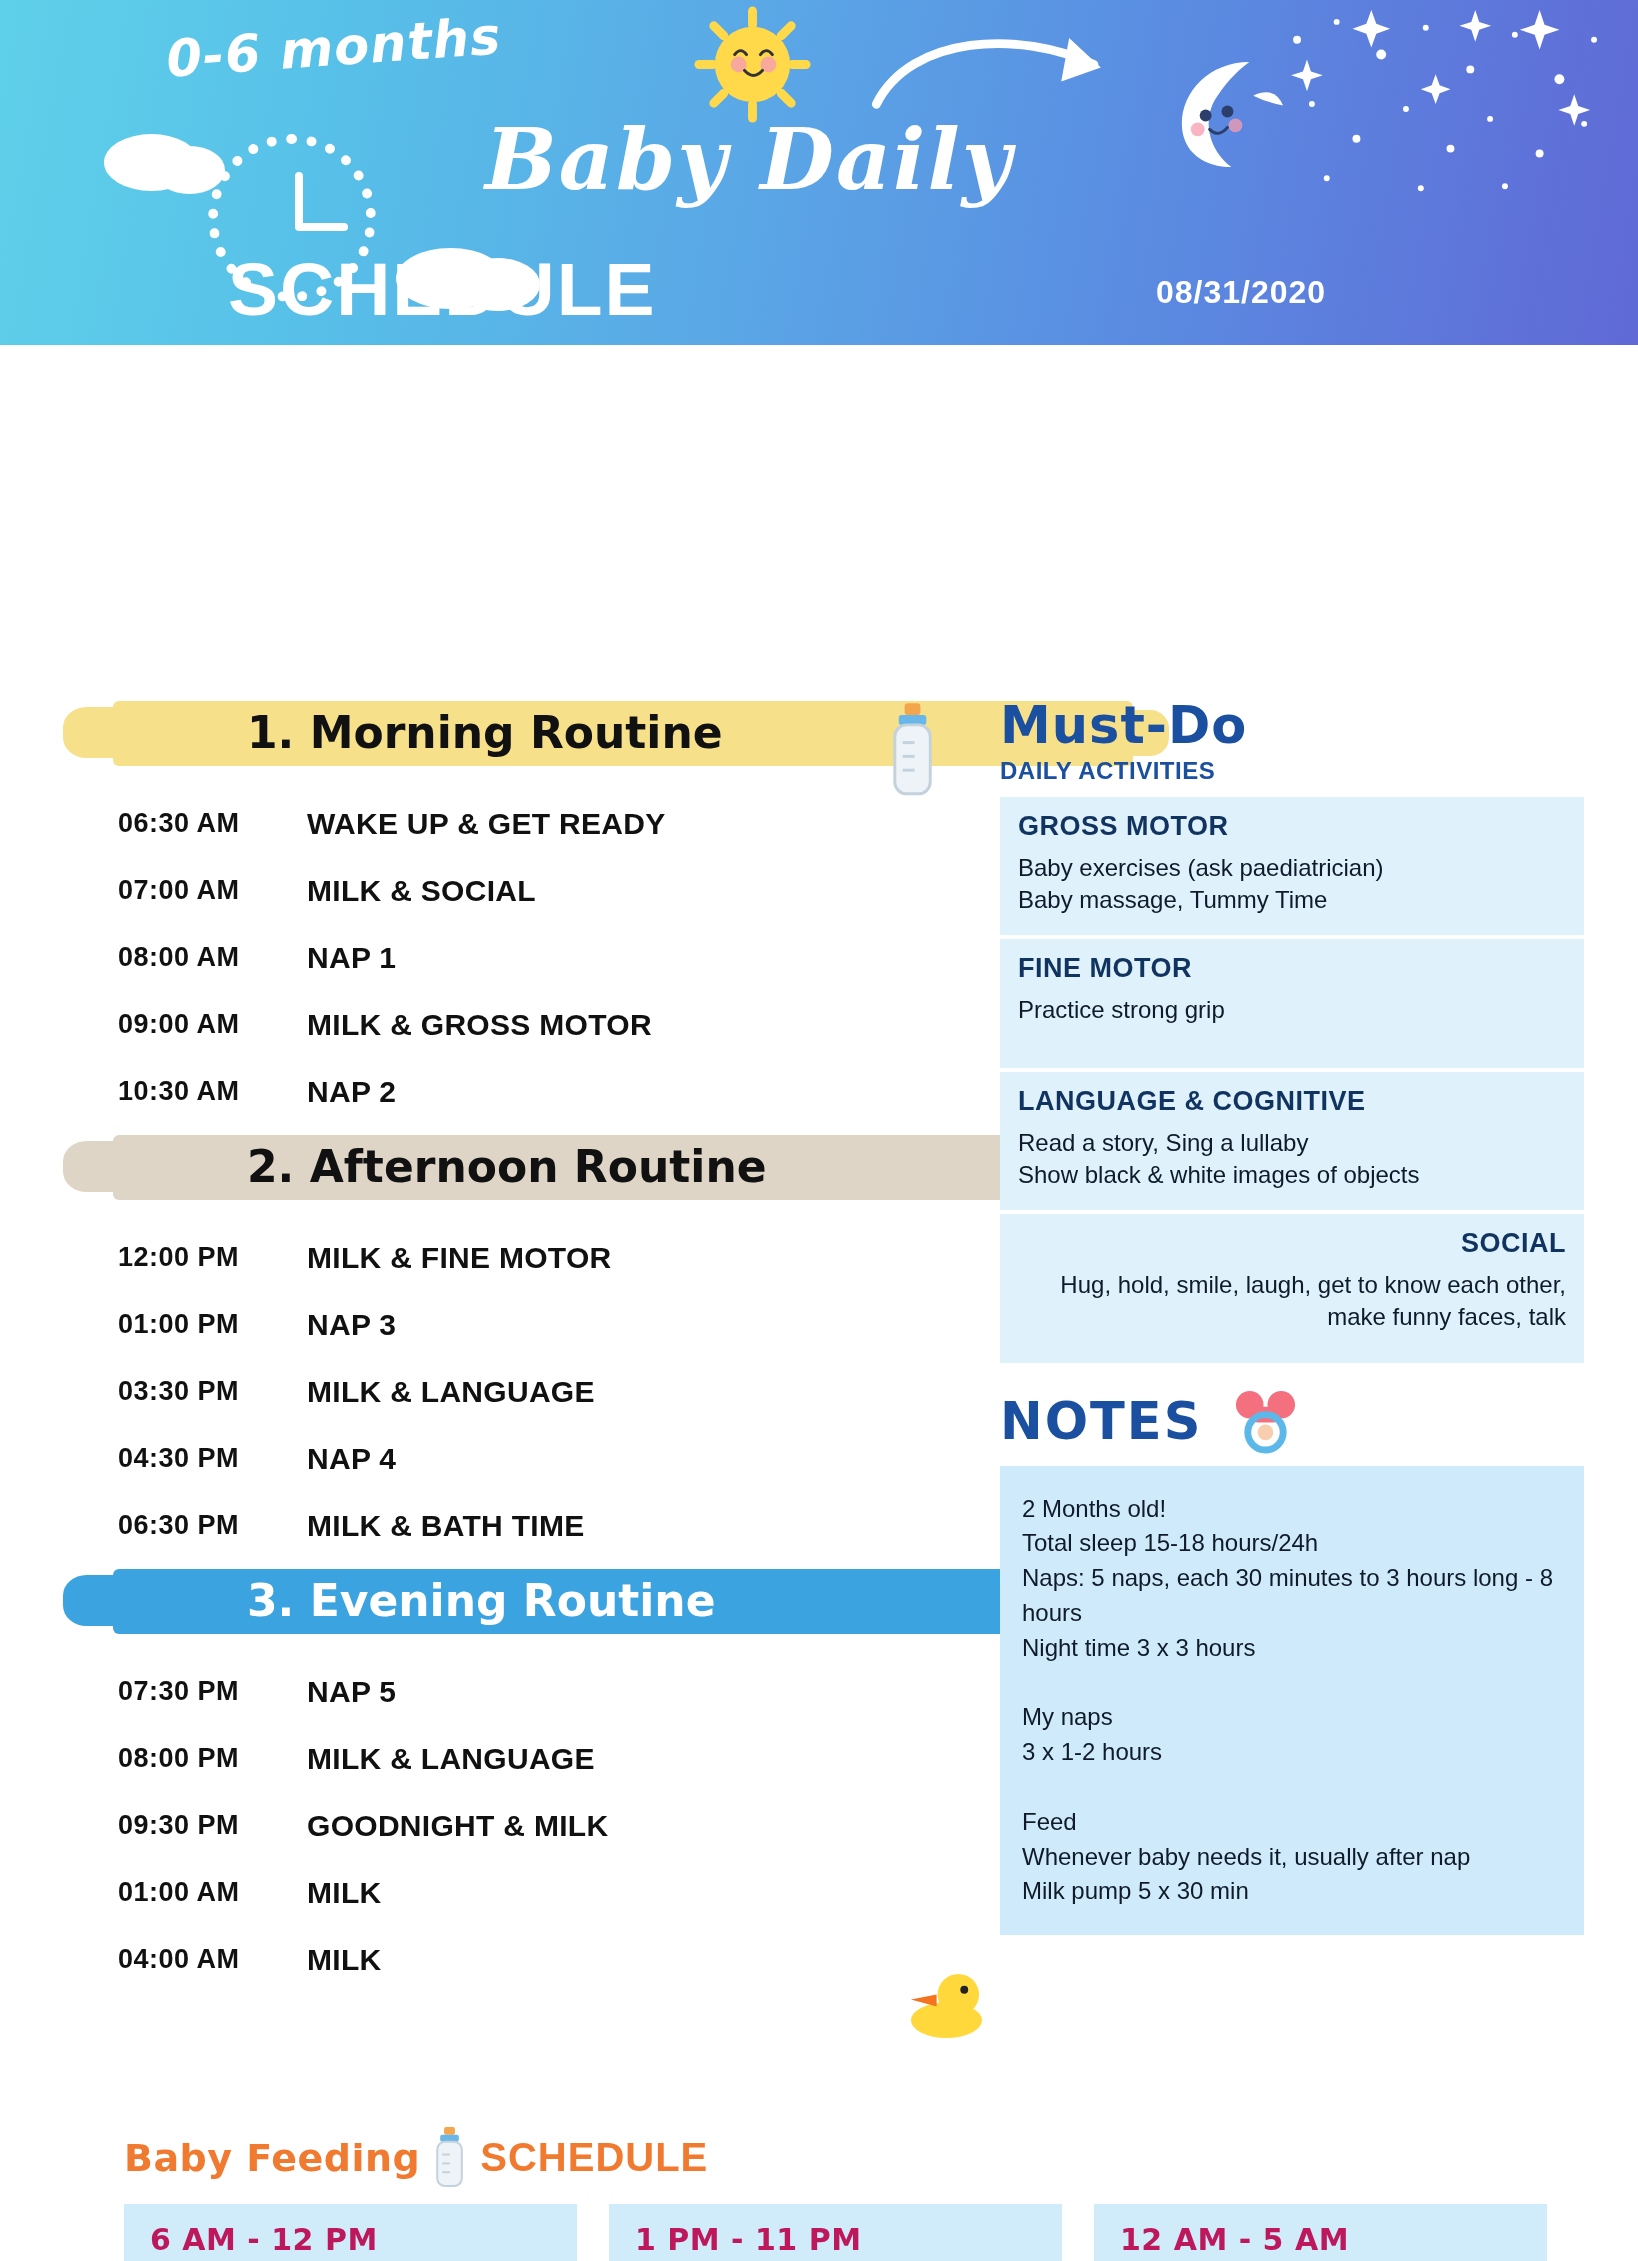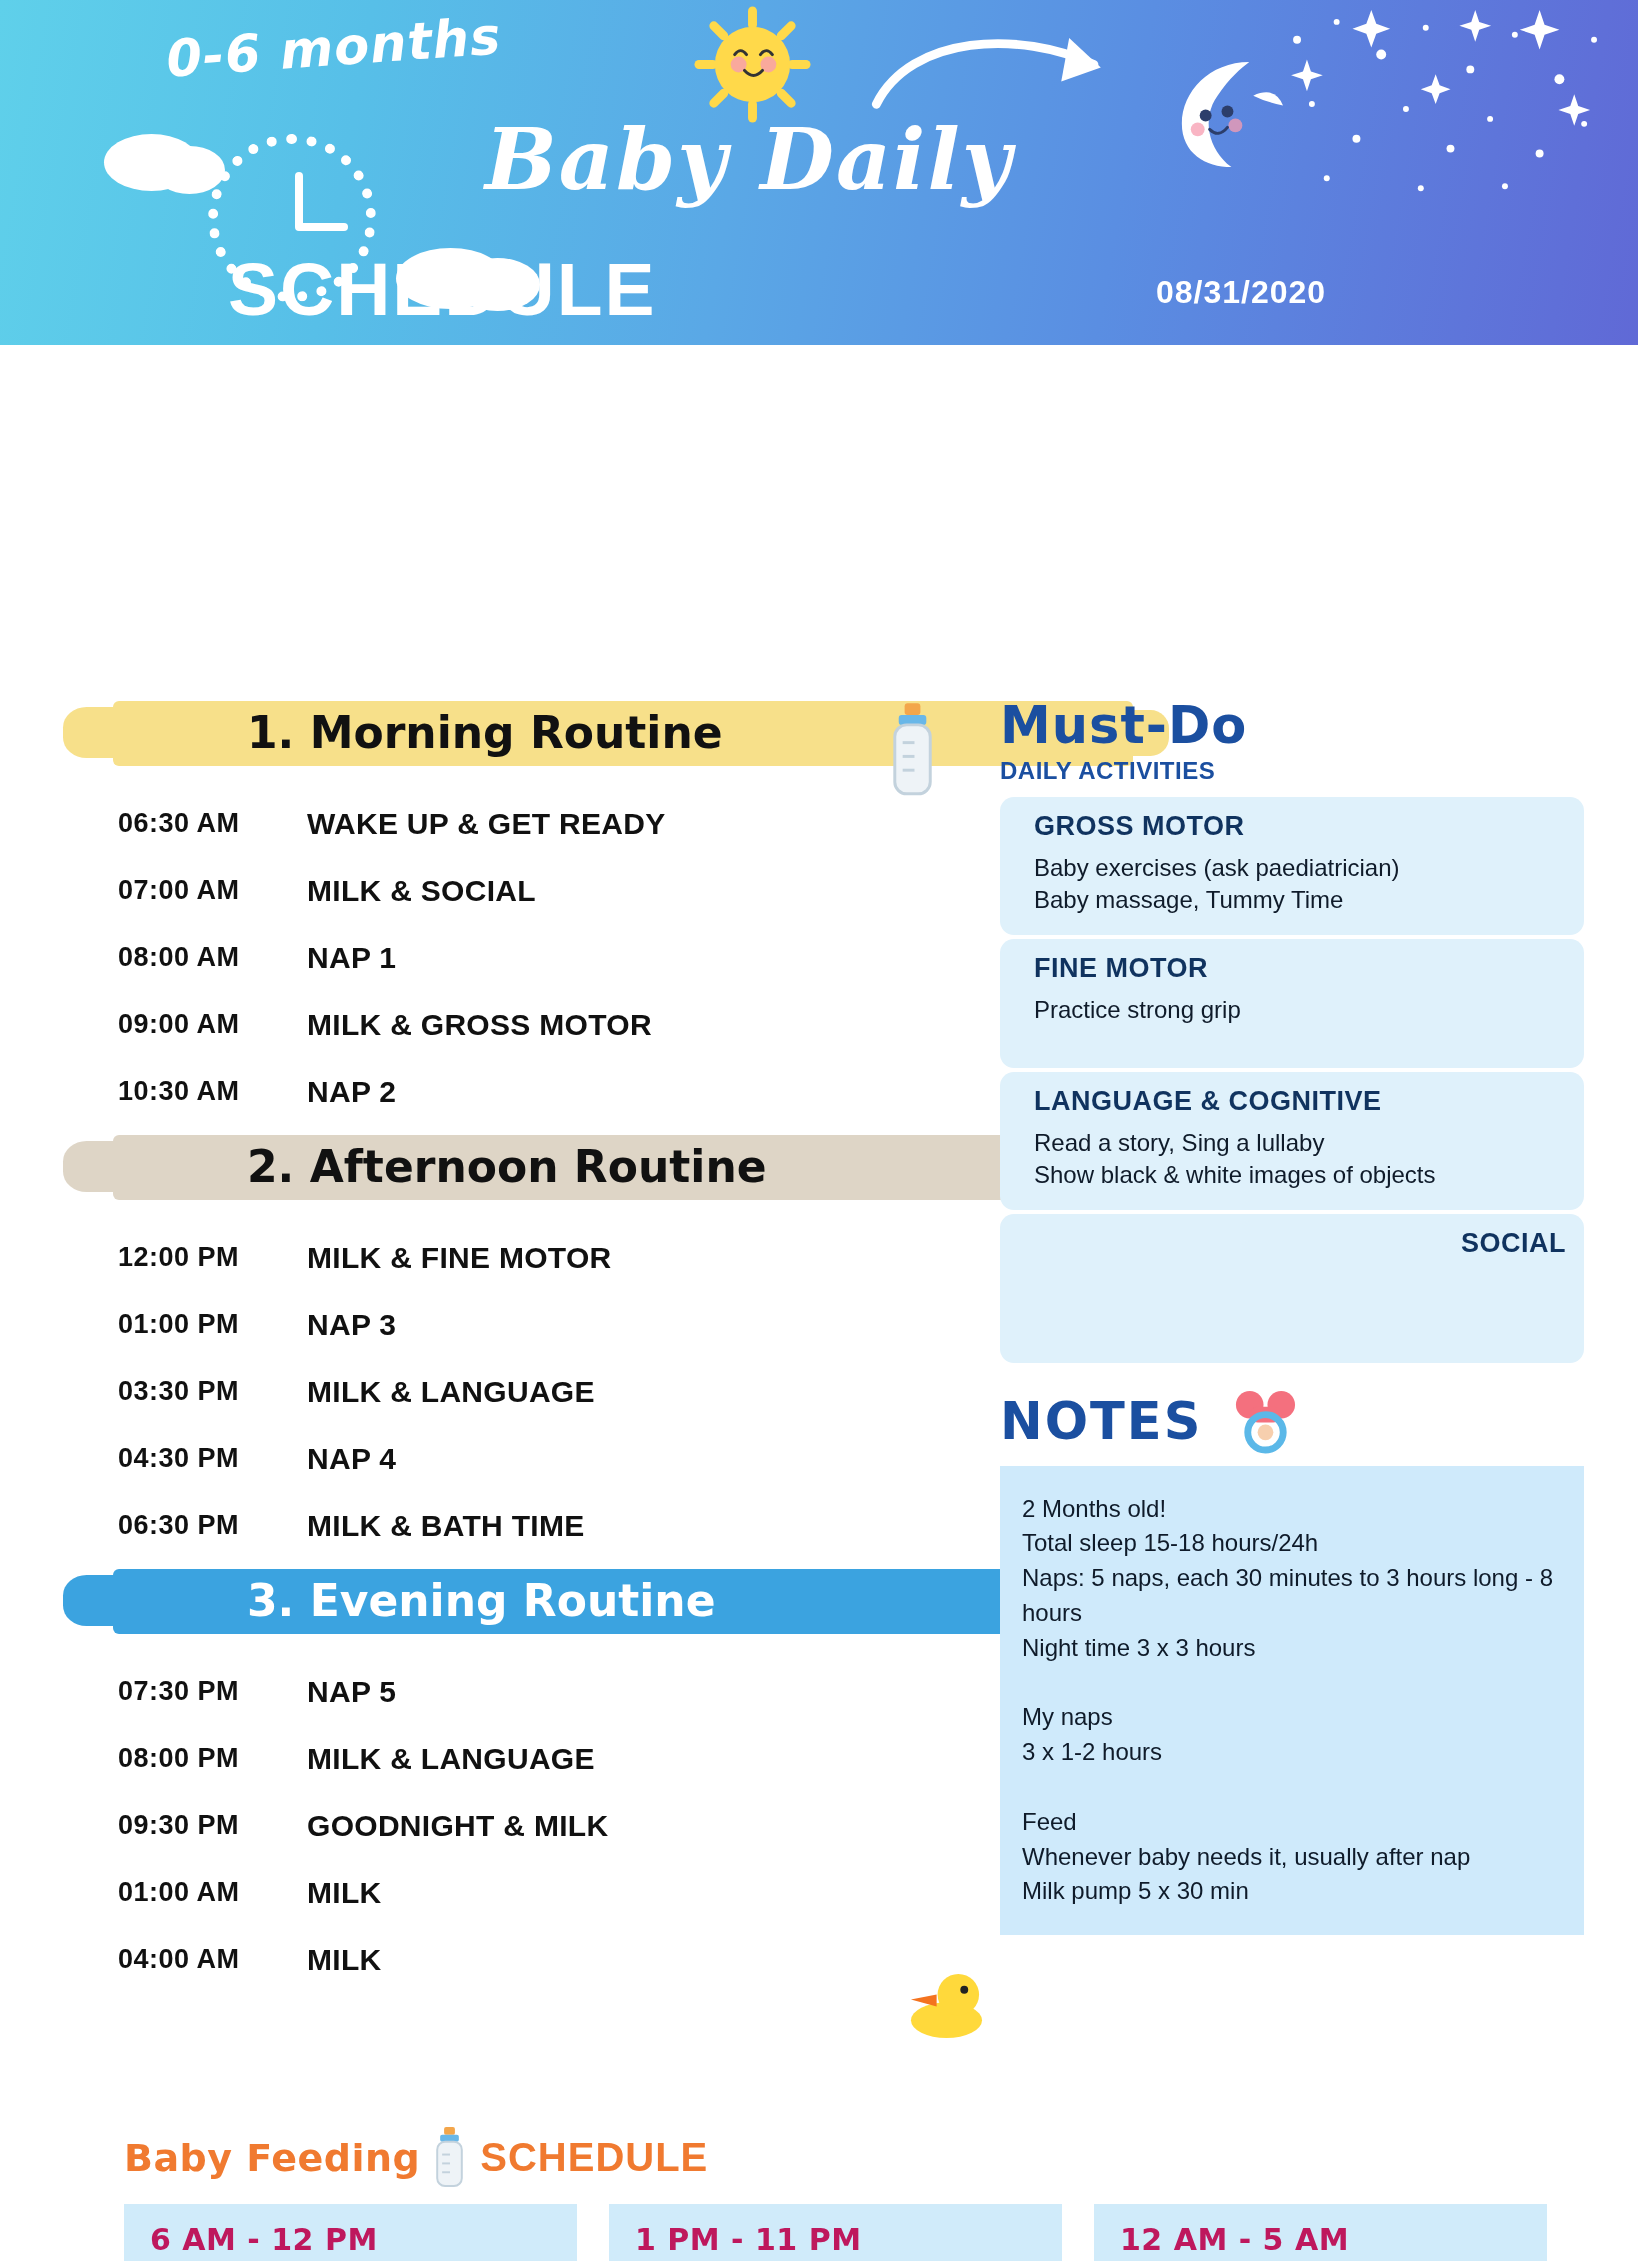--- a/index.html
+++ b/index.html
@@ -117,21 +117,21 @@
     font-family:"DejaVu Sans", sans-serif;
     font-weight:bold; font-size:51px; color:#1b4fa0;
     letter-spacing:1px; margin: 6px 0 0 0;
   }
   .daily-act {
     font-family:"Liberation Sans", sans-serif;
     font-weight:bold; font-size:24px; color:#1b4fa0;
     letter-spacing:0.5px; margin: 2px 0 12px 0;
   }
   .act-block {
-    background:#dff1fb; padding:14px 18px 18px 34px; margin-bottom:4px;border-radius:14px;
+    background:#dff1fb; padding:14px 18px 18px 18px; margin-bottom:4px;
   }
   .act-block h4 {
     margin:0 0 10px 0; font-size:27px; font-weight:bold;
     color:#10335f; letter-spacing:0.5px;
   }
   .act-block p {
     margin:0; font-size:24px; line-height:1.35; color:#0f1b2a;
   }
   .notes-hdr {
     display:flex; align-items:center; gap:18px; margin:26px 0 12px 0;
@@ -362,20 +362,21 @@
       <h4>FINE MOTOR</h4>
       <p style="white-space:pre-wrap;">Practice strong grip</p>
     </div>
     <div class="act-block">
       <h4>LANGUAGE &amp; COGNITIVE</h4>
       <p style="white-space:pre-wrap;">Read a story, Sing a lullaby
 Show black &amp; white images of objects</p>
     </div>
     <div class="act-block" style="min-height:149px;text-align:right;">
       <h4>SOCIAL</h4>
+      <p style="white-space:pre-wrap;">Hug, hold, smile, laugh, get to know each other, make funny faces, talk</p>
     </div>
 
     <div class="notes-hdr">
       <div class="t">NOTES</div>
       <svg width="89" height="65" viewBox="0 0 90 66">
         <circle cx="30" cy="16" r="14" fill="#f4707e"></circle>
         <circle cx="62" cy="16" r="14" fill="#f4707e"></circle>
         <rect x="30" cy="0" y="18" width="32" height="16" rx="8" fill="#f4707e"></rect>
         <circle cx="46" cy="44" r="18" fill="none" stroke="#5bb8e8" stroke-width="7"></circle>
         <circle cx="46" cy="44" r="8" fill="#f7cfae"></circle>

